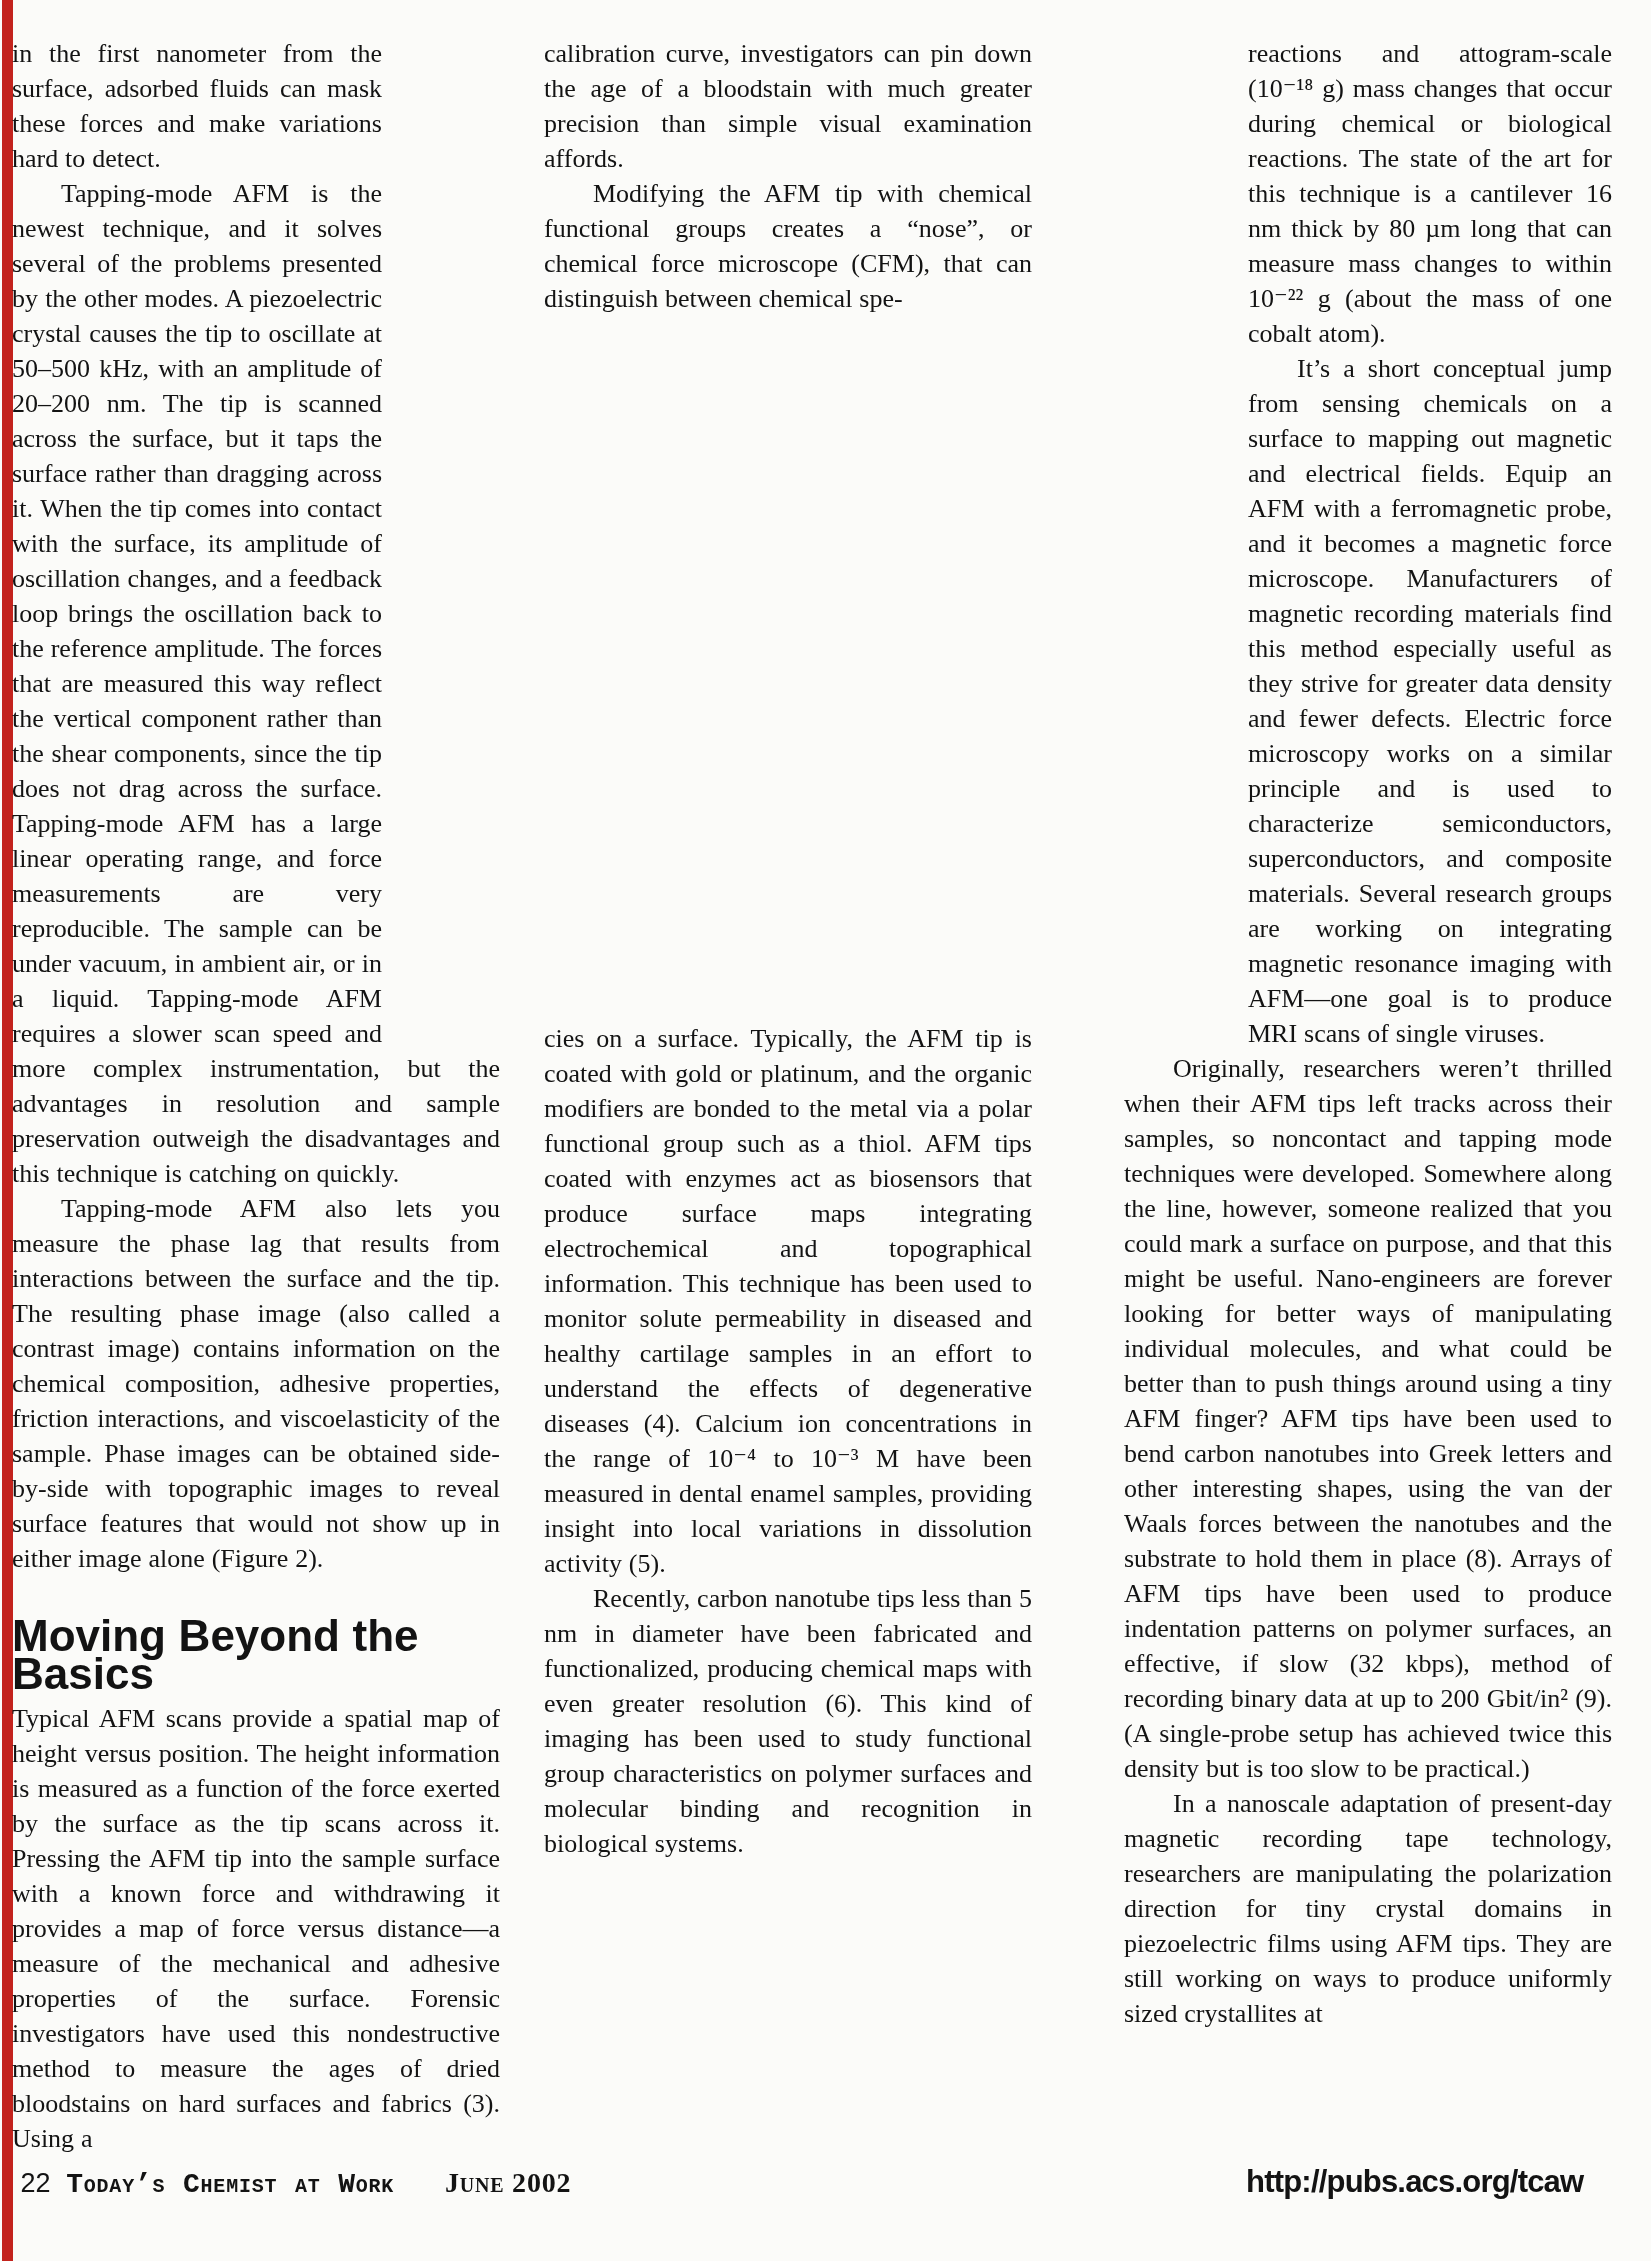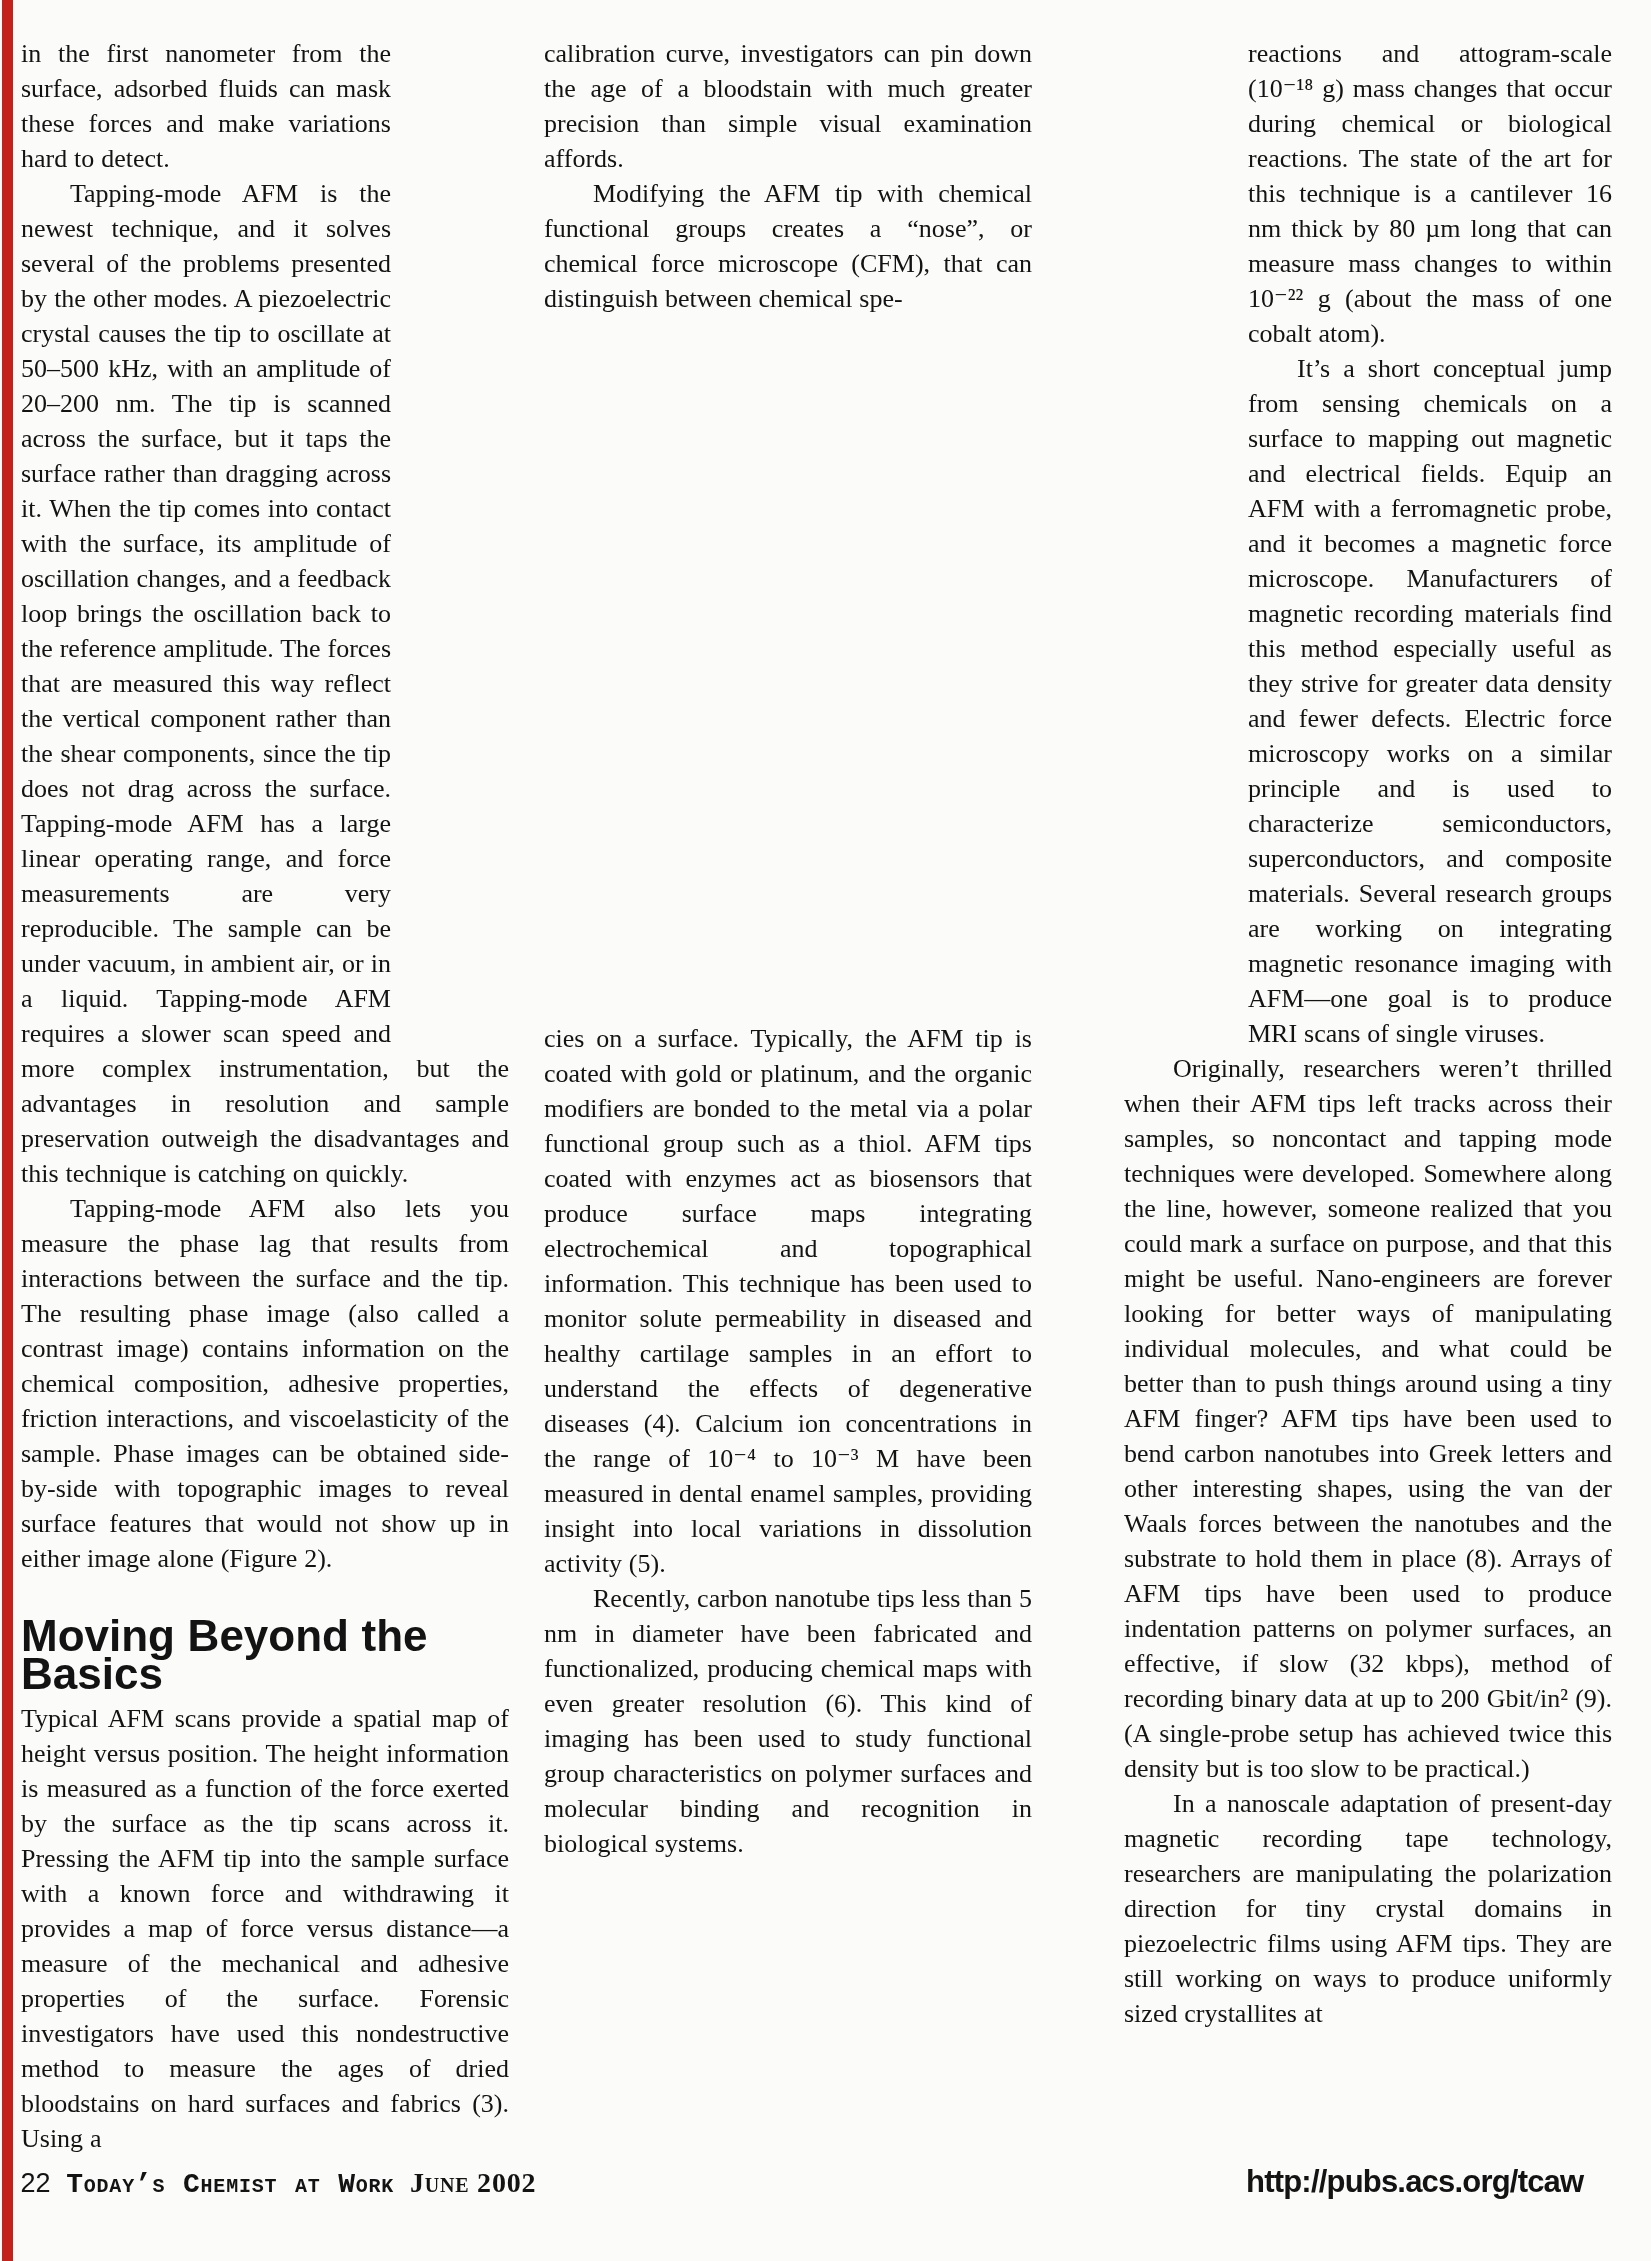--- a/index.html
+++ b/index.html
@@ -22,21 +22,21 @@
     position: absolute;
     top: 36px;
     width: 488px;
     font-size: 26px;
     line-height: 35px;
     text-align: justify;
     hyphens: auto;
     -webkit-hyphens: auto;
     word-spacing: 0.4px;
   }
-  .col1 { left: 21px; }
+  .col1 { left: 12px; }
   .col2 { left: 544px; }
   .col3 { left: 1124px; }
   .col p { margin: 0; text-indent: 49px; }
   .col p.noindent { text-indent: 0; }
   .cut-right { float: right; width: 118px; height: 706px; margin-top: 286px; }
   .cut-left  { float: left;  width: 124px; height: 706px; margin-top: 286px; }
   .figure-gap { height: 705px; }
   h2.section-heading {
     margin: 41px 0 7.8px 0;
     font-family: "Liberation Sans", sans-serif;
@@ -67,20 +67,21 @@
     font-weight: 600;
     font-size: 28px;
     letter-spacing: 0.8px;
   }
   .issue-date {
     font-variant: small-caps;
     font-family: "Liberation Serif", serif;
     font-weight: bold;
     font-size: 28px;
     letter-spacing: 0.8px;
+    margin-left: 35px;
   }
   .footer-url {
     font-family: "Liberation Sans", sans-serif;
     font-weight: bold;
     font-size: 31px;
     letter-spacing: -0.8px;
   }
 </style>
 </head>
 <body>

